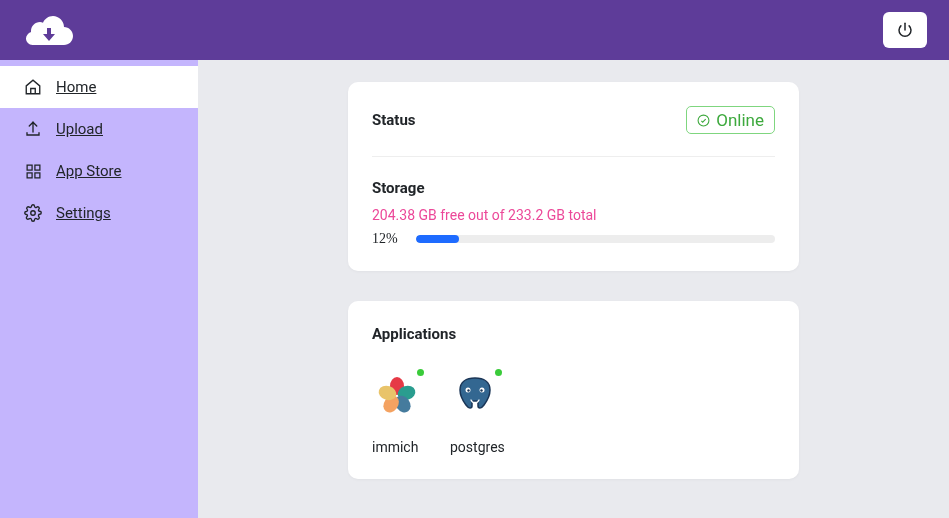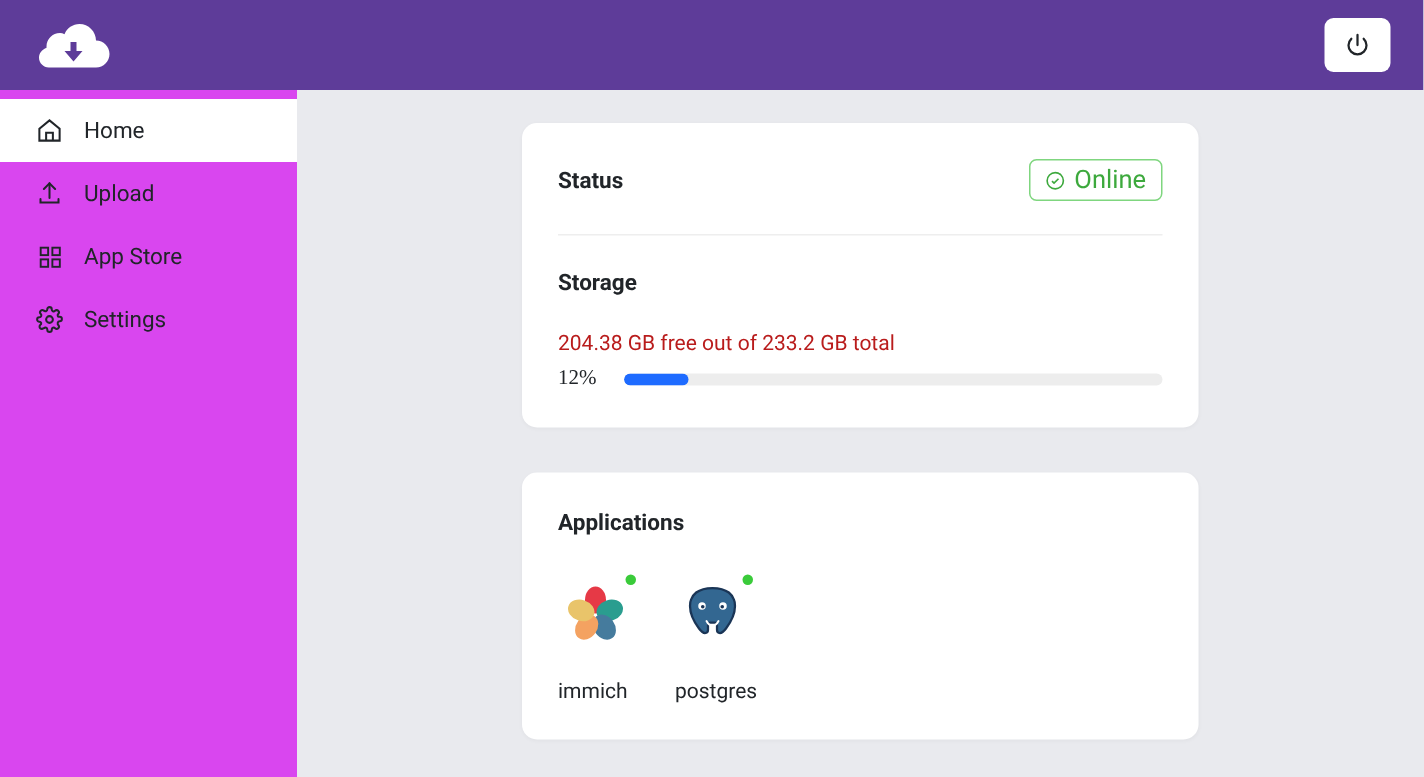--- a/index.html
+++ b/index.html
@@ -33,22 +33,23 @@
     align-items: center;
     justify-content: center;
     cursor: pointer;
   }
   .layout {
     display: flex;
     height: calc(100% - 60px);
   }
   .sidebar {
     width: 198px;
-    background: #d946ef;
+    background: #c4b5fd;
     padding-top: 6px;
+    text-decoration: underline;
   }
   .sidebar-item {
     display: flex;
     align-items: center;
     gap: 14px;
     padding: 12px 24px;
     font-size: 15px;
     cursor: pointer;
   }
   .sidebar-item.active {
@@ -92,22 +93,22 @@
     align-items: center;
     gap: 6px;
   }
   .divider {
     border: none;
     border-top: 1px solid #eee;
     margin: 22px 0;
   }
   .storage-sub {
     font-size: 14px;
-    color: #b91c1c;
-    margin-top: 24px;
+    color: #ec4899;
+    margin-top: 10px;
   }
   .storage-row {
     display: flex;
     align-items: center;
     gap: 10px;
     margin-top: 8px;
   }
   .pct {
     font-size: 14px;
     min-width: 34px;

